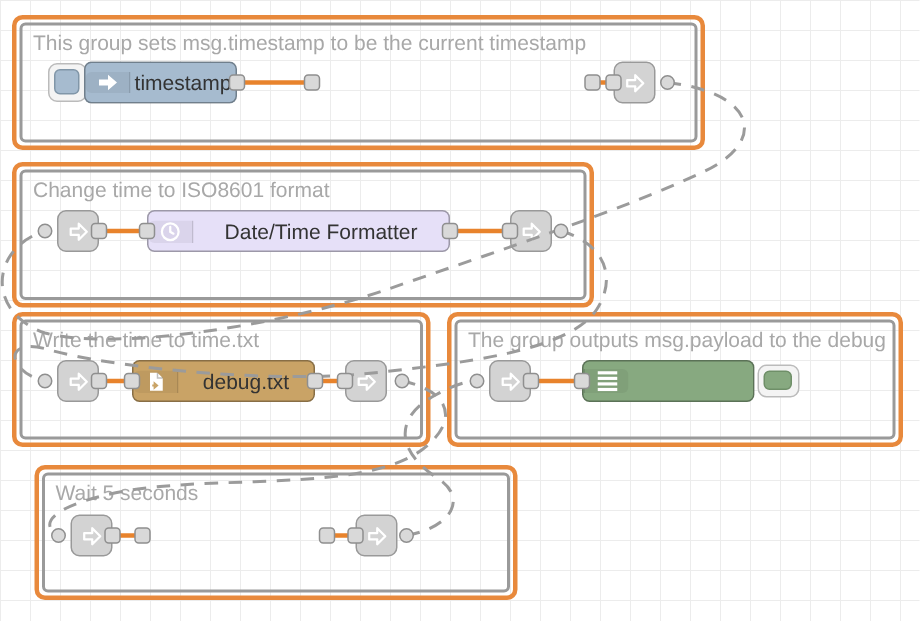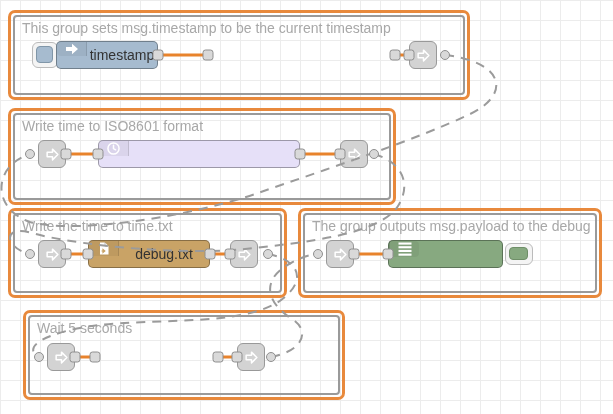--- a/index.html
+++ b/index.html
@@ -21,21 +21,21 @@
     border:2px solid #9a9a9a; border-radius:4px;
   }
   .glabel{
     position:absolute; top:3px; left:7px;
     font-size:14px; color:#a8a8a8; white-space:nowrap;
   }
   
   .node{
     position:absolute; height:28px; box-sizing:border-box;
     border:1px solid rgba(0,0,0,0.32); border-radius:5px;
-    display:flex; align-items:flex-start; z-index:3;
+    display:flex; align-items:center; z-index:3;
     font-size:14px; color:#333;
   }
   .icon-region{
     width:29px; flex:none; display:flex; align-items:center; justify-content:center;
     background:rgba(0,0,0,0.05); border-right:1px solid rgba(0,0,0,0.12);
     border-radius:4px 0 0 4px;
   }
   .icon-region.right{
     border-right:none; border-left:1px solid rgba(0,0,0,0.12);
     border-radius:0 4px 4px 0;
@@ -70,21 +70,21 @@
 
 <div class="canvas">
 
   <div class="group" style="left:8px;top:10px;width:462px;height:90px">
     <div class="ginner">
       <div class="glabel">This group sets msg.timestamp to be the current timestamp</div>
     </div>
   </div>
   <div class="group" style="left:8px;top:108px;width:388px;height:97px">
     <div class="ginner">
-      <div class="glabel">Write time to ISO8601 format</div>
+      <div class="glabel">Change time to ISO8601 format</div>
     </div>
   </div>
   <div class="group" style="left:8px;top:208px;width:279px;height:90px">
     <div class="ginner">
       <div class="glabel">Write the time to time.txt</div>
     </div>
   </div>
   <div class="group" style="left:298px;top:208px;width:304px;height:90px">
     <div class="ginner">
       <div class="glabel">The group outputs msg.payload to the debug</div>
@@ -134,20 +134,21 @@
       <path d="M2 5h5V2l5 5-5 5V9H2z" fill="none" stroke="#fff" stroke-width="1.4" stroke-linejoin="round"></path>
     </svg>
   </div>
   <div class="node n-lav" style="left:98px;top:140px;width:202px">
     <div class="icon-region">
       <svg width="15" height="15" viewBox="0 0 14 14">
         <circle cx="7" cy="7" r="5.2" stroke="#fff" stroke-width="1.4" fill="none"></circle>
         <path d="M7 4v3l2 1.2" stroke="#fff" stroke-width="1.4" fill="none" stroke-linecap="round"></path>
       </svg>
     </div>
+    <div class="nlabel">Date/Time Formatter</div>
   </div>
   <div class="node link" style="left:340px;top:140px">
     <svg width="15" height="15" viewBox="0 0 14 14">
       <path d="M2 5h5V2l5 5-5 5V9H2z" fill="none" stroke="#fff" stroke-width="1.4" stroke-linejoin="round"></path>
     </svg>
   </div>
 
   <div class="node link" style="left:38px;top:240px">
     <svg width="15" height="15" viewBox="0 0 14 14">
       <path d="M2 5h5V2l5 5-5 5V9H2z" fill="none" stroke="#fff" stroke-width="1.4" stroke-linejoin="round"></path>

